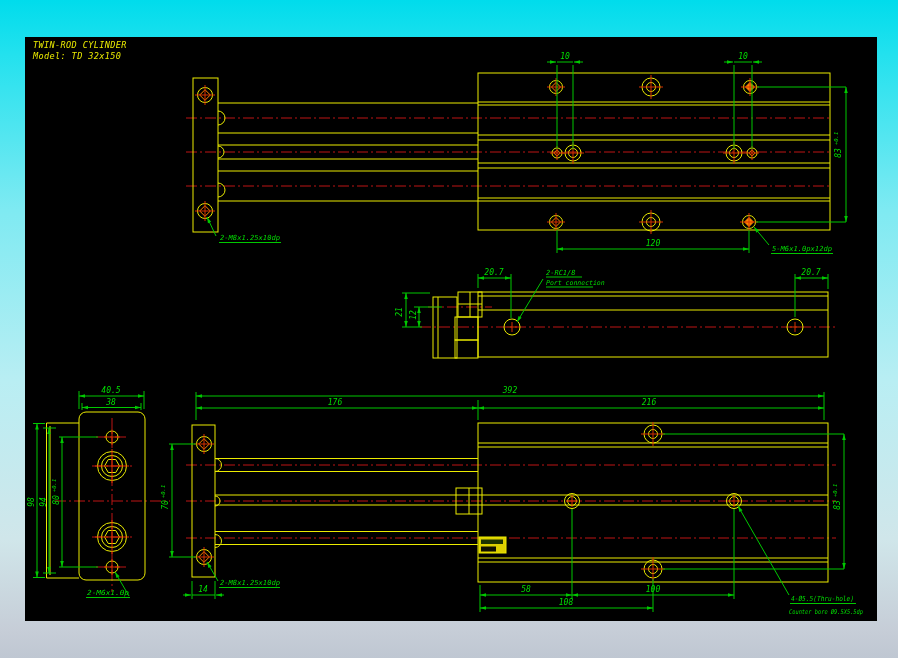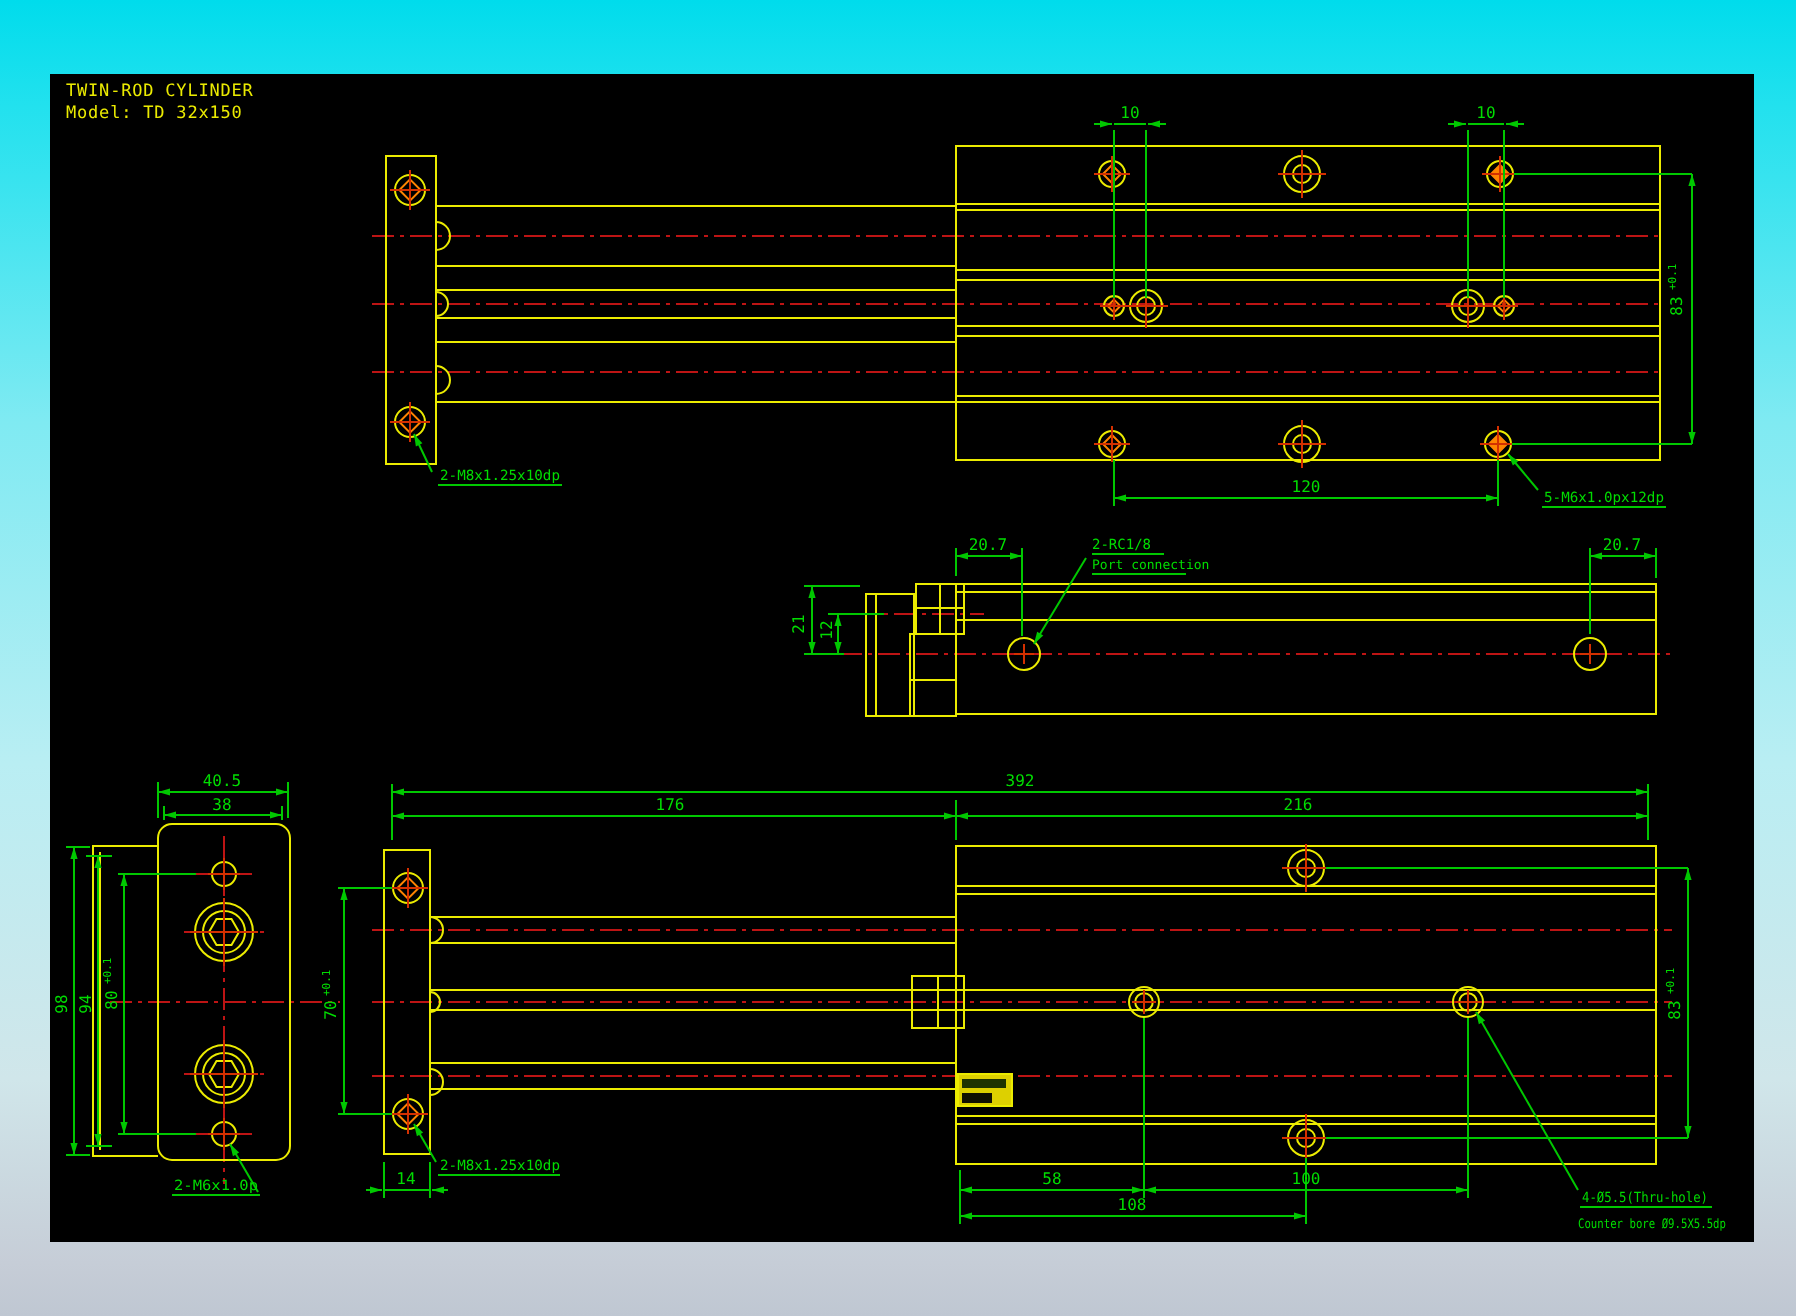--- a/index.html
+++ b/index.html
@@ -1,19 +1,20 @@
 <!DOCTYPE html>
 <html><head>
 <meta charset="utf-8">
 <style>
   html,body{margin:0;padding:0;background:#222;}
   .screen{
     position:relative;width:898px;height:658px;overflow:hidden;
     background:linear-gradient(180deg,#00dcec 0%,#22e1ee 8%,#7feaf2 32%,#b9eef3 58%,#d0e6ea 82%,#c6cdd7 96%,#bfc7d2 100%);
     font-family:"DejaVu Sans Mono","Liberation Mono",monospace;
+    font-style:italic;
   }
   .canvas{position:absolute;left:25px;top:37px;width:852px;height:584px;background:#000;}
   svg{display:block;}
   .y{stroke:#ebeb00;fill:none;stroke-width:1;}
   .cl{stroke:#bd1414;fill:none;stroke-width:1;stroke-dasharray:11 3 2 3;}
   .d{stroke:#00c800;fill:none;stroke-width:1;}
   .hm{stroke:#d43000;fill:none;stroke-width:1;}
   .dia{stroke:#ff8400;fill:none;stroke-width:1;}
   .diaf{fill:#ff8400;stroke:#ff8400;stroke-width:1;}
   text{font-family:"DejaVu Sans Mono","Liberation Mono",monospace;}

